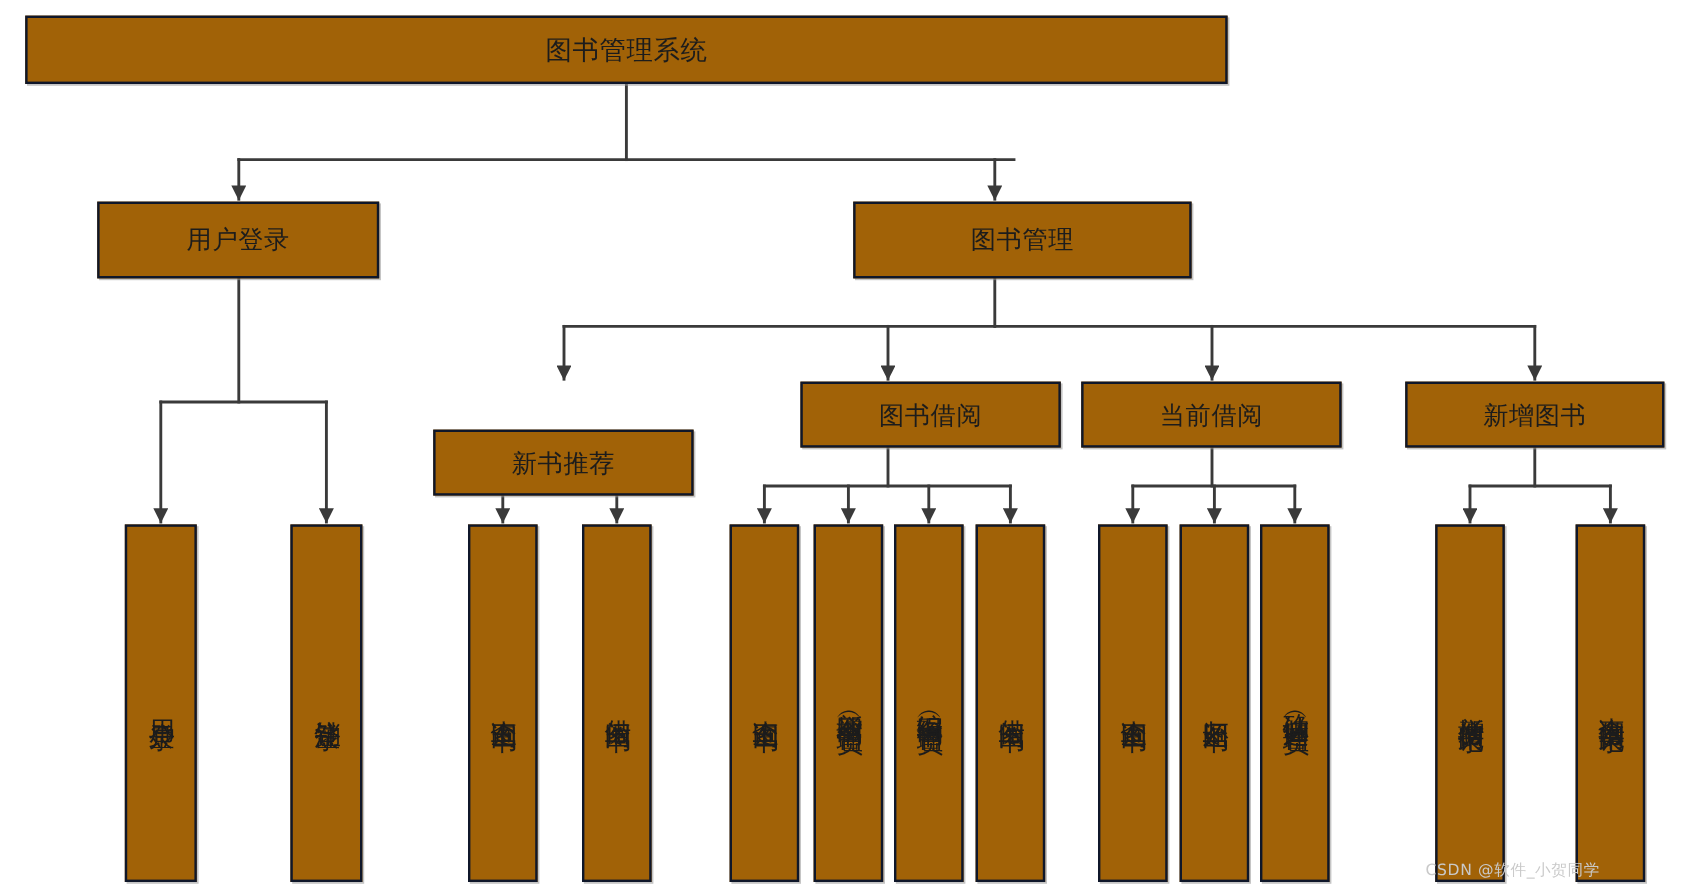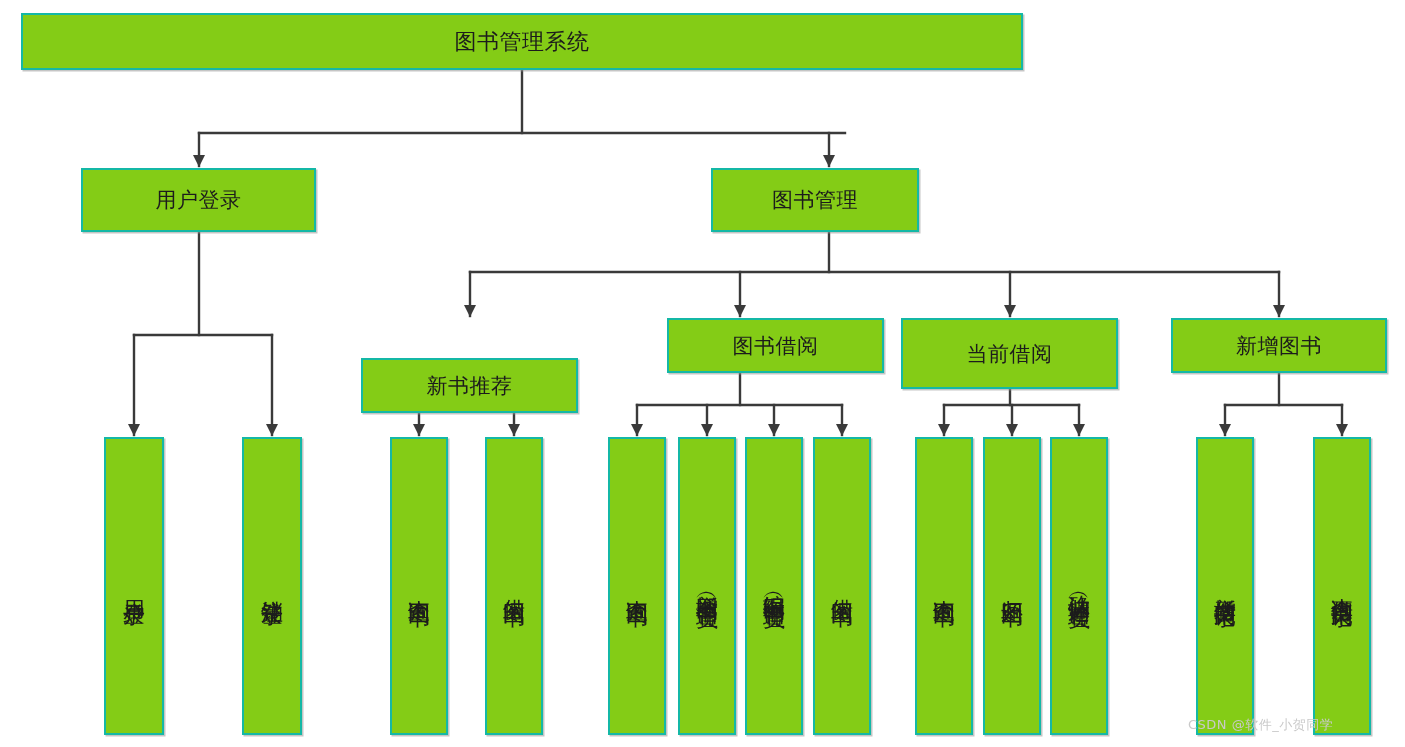--- a/index.html
+++ b/index.html
@@ -21,22 +21,22 @@
   #svg-layer {
     position: absolute;
     left: 0;
     top: 0;
     width: 1405px;
     height: 747px;
   }
   .node {
     position: absolute;
     box-sizing: border-box;
-    background: #84cc16;
-    border: 2px solid #14b8a6;
+    background: #a16207;
+    border: 2px solid #0f172a;
     box-shadow: 1.5px 1.5px 0 0 rgba(150,150,150,0.55);
     display: flex;
     align-items: center;
     justify-content: center;
     color: #1c1c1c;
     z-index: 2;
   }
   .node.horiz {
     font-size: 21px;
     letter-spacing: 0.5px;
@@ -129,31 +129,31 @@
     </g>
   </svg>
 
   <div class="node root horiz" style="left:21px; top:13px; width:1002px; height:57px;">
     <span class="label">图书管理系统</span>
   </div>
 
   <div class="node horiz" style="left:81px; top:168px; width:235px; height:64px;">
     <span class="label">用户登录</span>
   </div>
-  <div class="node horiz" style="left:711px; top:168px; width:208px; height:64px;">
+  <div class="node horiz" style="left:711px; top:168px; width:282px; height:64px;">
     <span class="label">图书管理</span>
   </div>
 
   <div class="node horiz" style="left:361px; top:318px; width:217px; height:55px;margin-top:40px;">
     <span class="label">新书推荐</span>
   </div>
   <div class="node horiz" style="left:631px; top:318px; width:217px; height:55px;margin-left:36px;">
     <span class="label">图书借阅</span>
   </div>
-  <div class="node horiz" style="left:901px; top:318px; width:217px; height:71px;">
+  <div class="node horiz" style="left:901px; top:318px; width:217px; height:55px;">
     <span class="label">当前借阅</span>
   </div>
   <div class="node horiz" style="left:1171px; top:318px; width:216px; height:55px;">
     <span class="label">新增图书</span>
   </div>
 
   <div class="node vert" style="left:104px; top:437px; width:60px; height:298px;">
     <span class="label">用户登录</span>
   </div>
   <div class="node vert" style="left:242px; top:437px; width:60px; height:298px;">

